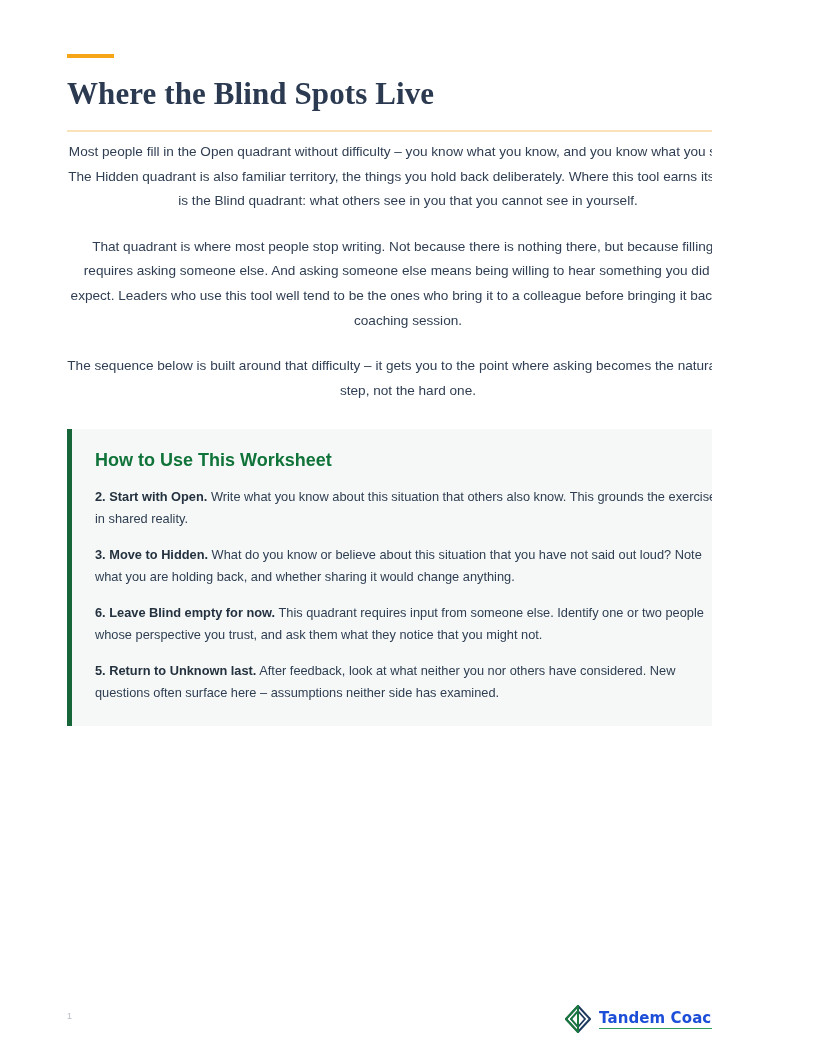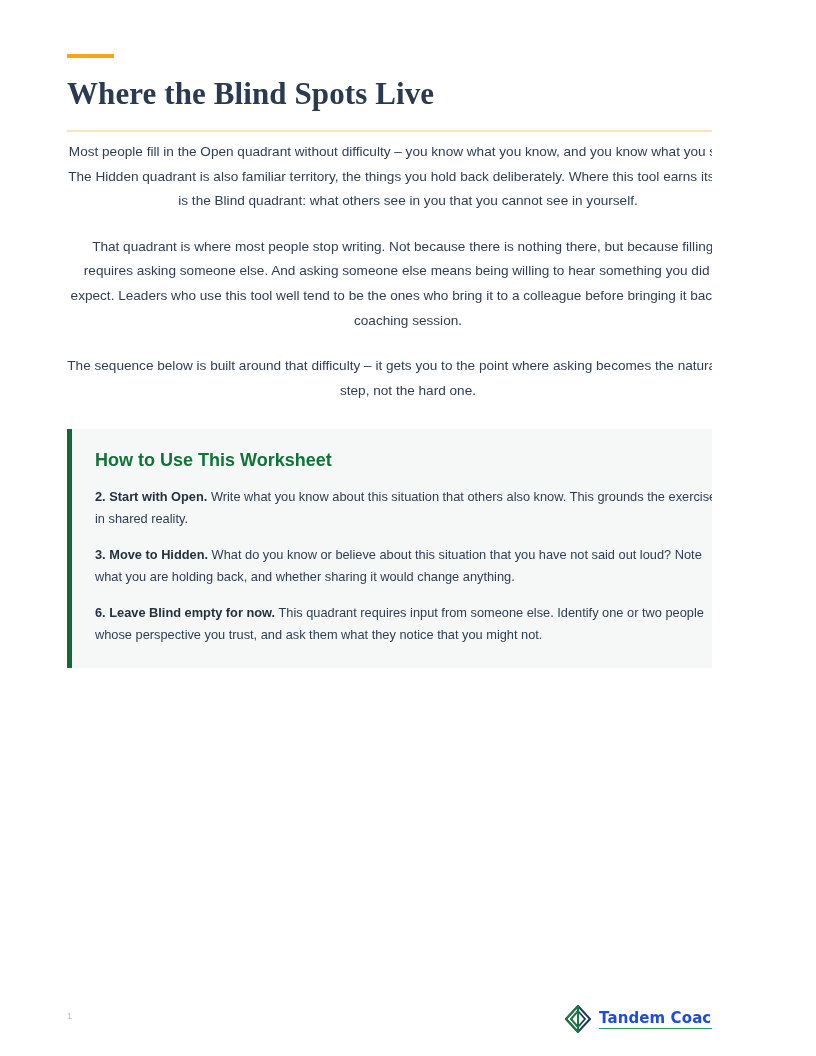--- a/index.html
+++ b/index.html
@@ -162,20 +162,23 @@
 
     <p class="callout-item">
       <span class="lead">2. Start with Open.</span><span> Write what you know about this situation that others also know. This grounds the exercise in shared reality.</span>
     </p>
     <p class="callout-item">
       <span class="lead">3. Move to Hidden.</span><span> What do you know or believe about this situation that you have not said out loud? Note what you are holding back, and whether sharing it would change anything.</span>
     </p>
     <p class="callout-item">
       <span class="lead">6. Leave Blind empty for now.</span><span> This quadrant requires input from someone else. Identify one or two people whose perspective you trust, and ask them what they notice that you might not.</span>
     </p>
+    <p class="callout-item">
+      <span class="lead">5. Return to Unknown last.</span><span> After feedback, look at what neither you nor others have considered. New questions often surface here – assumptions neither side has examined.</span>
+    </p>
   </div>
 
   <div class="footer">
     <div class="page-number">1</div>
     <div class="brand">
       <svg class="brand-mark" viewBox="0 0 52 56">
         <path d="M26 2 L50 28 L26 54 L2 28 Z" fill="none" stroke="#1f3a5f" stroke-width="4"></path>
         <path d="M26 2 L2 28 L26 54 Z" fill="none" stroke="#1a7a3e" stroke-width="4"></path>
         <path d="M26 12 L40 28 L26 44 L12 28 Z" fill="none" stroke="#1f3a5f" stroke-width="3.5"></path>
         <path d="M26 12 L12 28 L26 44 Z" fill="none" stroke="#1a7a3e" stroke-width="3.5"></path>

